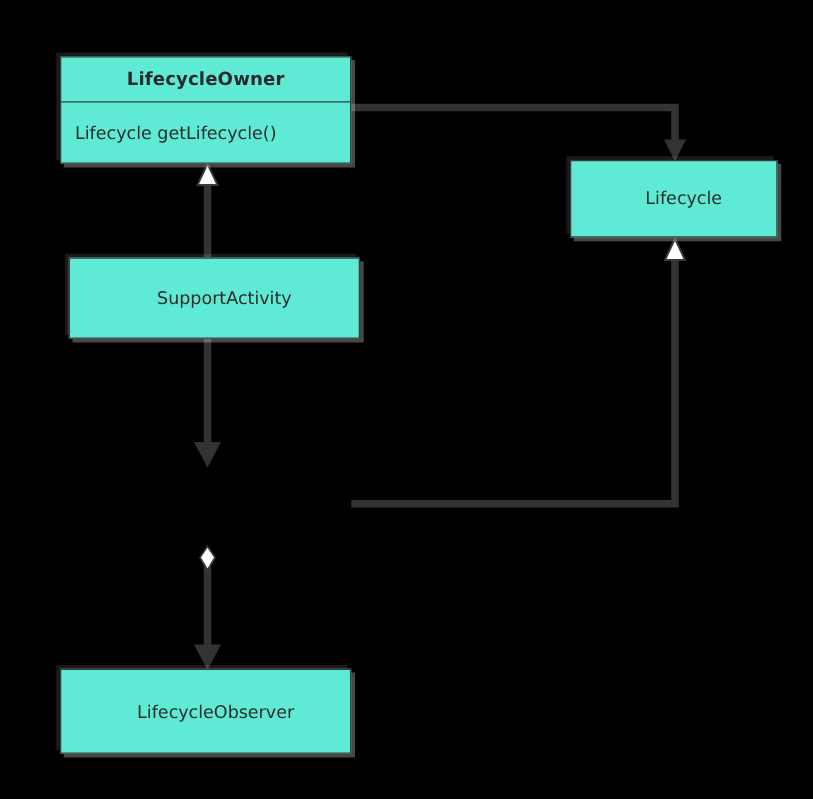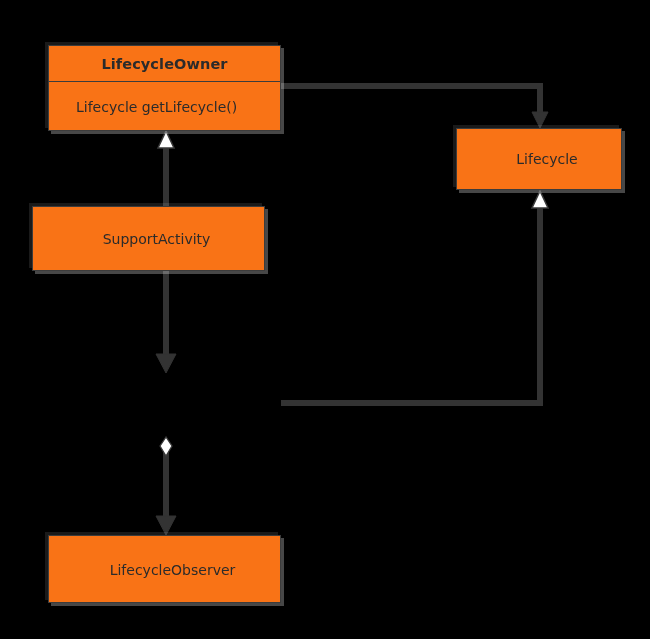--- a/index.html
+++ b/index.html
@@ -25,21 +25,21 @@
     position: absolute;
     left: 0;
     top: 0;
     width: 650px;
     height: 639px;
   }
   
   .uml-node {
     position: absolute;
     box-sizing: border-box;
-    background: #f97316;
+    background: #5eead4;
     border: 1px solid #3c3c3c;
     box-shadow: 3px 3px 0 0 rgba(255,255,255,0.28),
                 -3px -3px 0 0 rgba(255,255,255,0.10);
     z-index: 5;
   }
   .uml-node .compartment {
     box-sizing: border-box;
     display: flex;
     align-items: center;
     color: #2b2b2b;
@@ -100,28 +100,28 @@
 
     
     <g>
       <path d="M 281 403 L 540 403 L 540 205" stroke="#333333" stroke-width="6" fill="none" stroke-linejoin="miter"></path>
       <polygon points="540,191 532,208 548,208" fill="#ffffff" stroke="#3a3a3a" stroke-width="1.5"></polygon>
     </g>
   </svg>
 
   <div class="uml-node" style="left:48px; top:45px; width:233px; height:86px;">
     <div class="compartment title divided" style="height:36px;">LifecycleOwner</div>
-    <div class="compartment members" style="height:49px;margin-left:16px;">Lifecycle getLifecycle()</div>
+    <div class="compartment members" style="height:49px;">Lifecycle getLifecycle()</div>
   </div>
 
   <div class="uml-node" style="left:456px; top:128px; width:166px; height:62px;">
     <div class="compartment single" style="height:60px;">Lifecycle</div>
   </div>
 
-  <div class="uml-node" style="left:32px; top:206px; width:233px; height:65px;">
+  <div class="uml-node" style="left:55px; top:206px; width:233px; height:65px;">
     <div class="compartment single" style="height:63px;">SupportActivity</div>
   </div>
 
 
   <div class="uml-node" style="left:48px; top:535px; width:233px; height:68px;">
     <div class="compartment single" style="height:68px;">LifecycleObserver</div>
   </div>
 
 </div>
 

